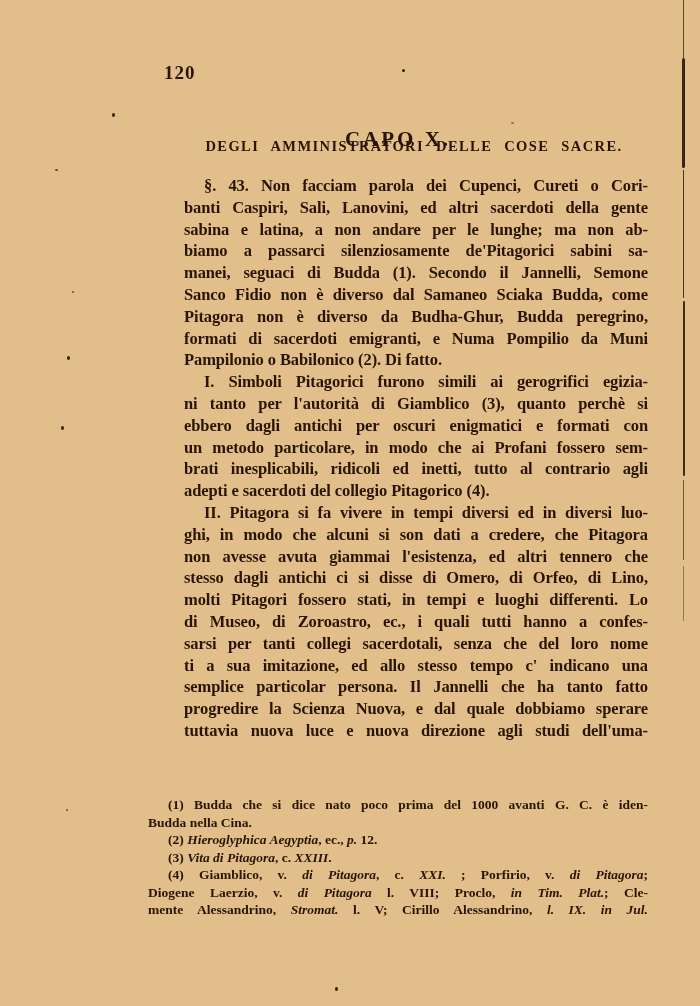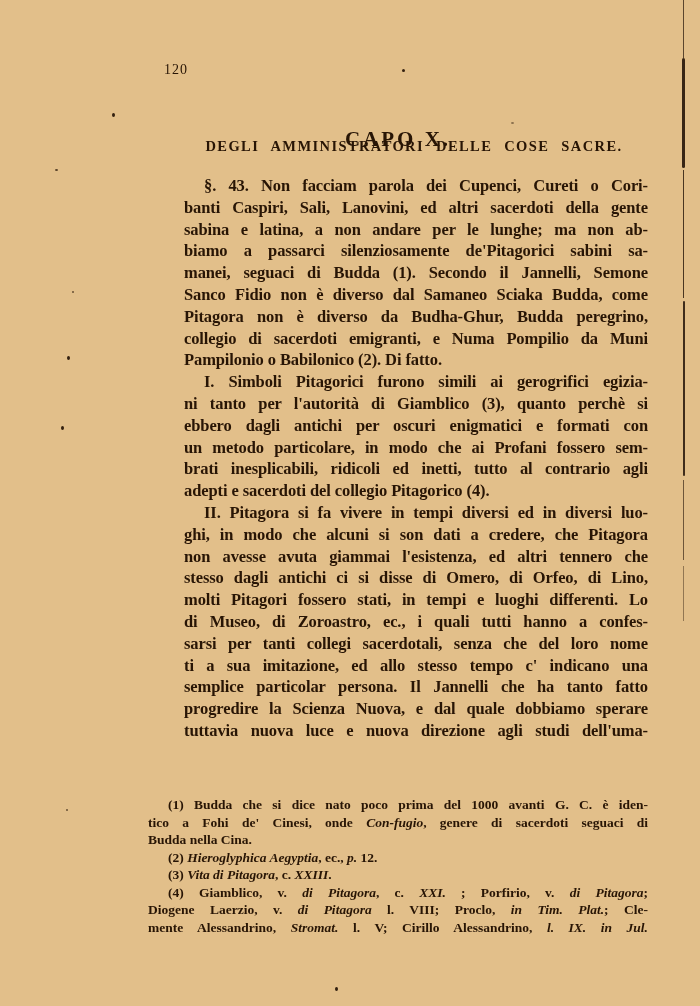--- a/index.html
+++ b/index.html
@@ -15,21 +15,21 @@
   .page{
     position:relative;
     width:700px;height:1006px;
     background:var(--paper);
     color:var(--ink);
     overflow:hidden;
   }
   .page-number{
     position:absolute;
     left:164px;top:62px;
-    font-size:14px;font-weight:normal;
+    font-size:19px;font-weight:bold;
     letter-spacing:1px;
   }
   .text-block{
     position:absolute;
     left:148px;width:500px;top:0;
   }
   .chapter-heading{
     position:absolute;
     top:91px;left:0;width:100%;
     text-align:center;
@@ -100,21 +100,21 @@
     <div class="section-heading">DEGLI AMMINISTRATORI DELLE COSE SACRE.</div>
 
     <div class="body-text">
       <div class="body-line first">§. 43. Non facciam parola dei Cupenci, Cureti o Cori-</div>
       <div class="body-line">banti Caspiri, Sali, Lanovini, ed altri sacerdoti della gente</div>
       <div class="body-line">sabina e latina, a non andare per le lunghe; ma non ab-</div>
       <div class="body-line">biamo a passarci silenziosamente de'Pitagorici sabini sa-</div>
       <div class="body-line">manei, seguaci di Budda (1). Secondo il Jannelli, Semone</div>
       <div class="body-line">Sanco Fidio non è diverso dal Samaneo Sciaka Budda, come</div>
       <div class="body-line">Pitagora non è diverso da Budha-Ghur, Budda peregrino,</div>
-      <div class="body-line">collegio di sacerdoti emigranti, e Numa Pompilio da Muni</div>
+      <div class="body-line">formati di sacerdoti emigranti, e Numa Pompilio da Muni</div>
       <div class="body-line endpara">Pampilonio o Babilonico (2). Di fatto.</div>
 
       <div class="body-line first">I. Simboli Pitagorici furono simili ai gerogrifici egizia-</div>
       <div class="body-line">ni tanto per l'autorità di Giamblico (3), quanto perchè si</div>
       <div class="body-line">ebbero dagli antichi per oscuri enigmatici e formati con</div>
       <div class="body-line">un metodo particolare, in modo che ai Profani fossero sem-</div>
       <div class="body-line">brati inesplicabili, ridicoli ed inetti, tutto al contrario agli</div>
       <div class="body-line endpara">adepti e sacerdoti del collegio Pitagorico (4).</div>
 
       <div class="body-line first">II. Pitagora si fa vivere in tempi diversi ed in diversi luo-</div>
@@ -125,21 +125,20 @@
       <div class="body-line">di Museo, di Zoroastro, ec., i quali tutti hanno a confes-</div>
       <div class="body-line">sarsi per tanti collegi sacerdotali, senza che del loro nome</div>
       <div class="body-line">ti a sua imitazione, ed allo stesso tempo c' indicano una</div>
       <div class="body-line">semplice particolar persona. Il Jannelli che ha tanto fatto</div>
       <div class="body-line">progredire la Scienza Nuova, e dal quale dobbiamo sperare</div>
       <div class="body-line">tuttavia nuova luce e nuova direzione agli studi dell'uma-</div>
     </div>
 
     <div class="footnote-block">
       <div class="footnote-line first"><span>(1) Budda che si dice nato poco prima del 1000 avanti G. C. è iden-</span></div>
-      <div class="footnote-line"><span>tico a Fohi de' Cinesi, onde </span><i>Con-fugio</i><span>, genere di sacerdoti seguaci di</span></div>
       <div class="footnote-line short"><span>Budda nella Cina.</span></div>
       <div class="footnote-line first short"><span>(2) </span><i>Hieroglyphica Aegyptia</i><span>, ec., </span><i>p.</i><span> 12.</span></div>
       <div class="footnote-line first short"><span>(3) </span><i>Vita di Pitagora</i><span>, c. </span><i>XXIII</i><span>.</span></div>
       <div class="footnote-line first"><span>(4) Giamblico, v. </span><i>di Pitagora</i><span>, c. </span><i>XXI.</i><span> ; Porfirio, v. </span><i>di Pitagora</i><span>;</span></div>
       <div class="footnote-line"><span>Diogene Laerzio, v. </span><i>di Pitagora</i><span> l. VIII; Proclo, </span><i>in Tim. Plat.</i><span>; Cle-</span></div>
       <div class="footnote-line"><span>mente Alessandrino, </span><i>Stromat.</i><span> l. V; Cirillo Alessandrino, </span><i>l. IX. in Jul.</i></div>
     </div>
   </div>
 
   <div class="edge-line">

